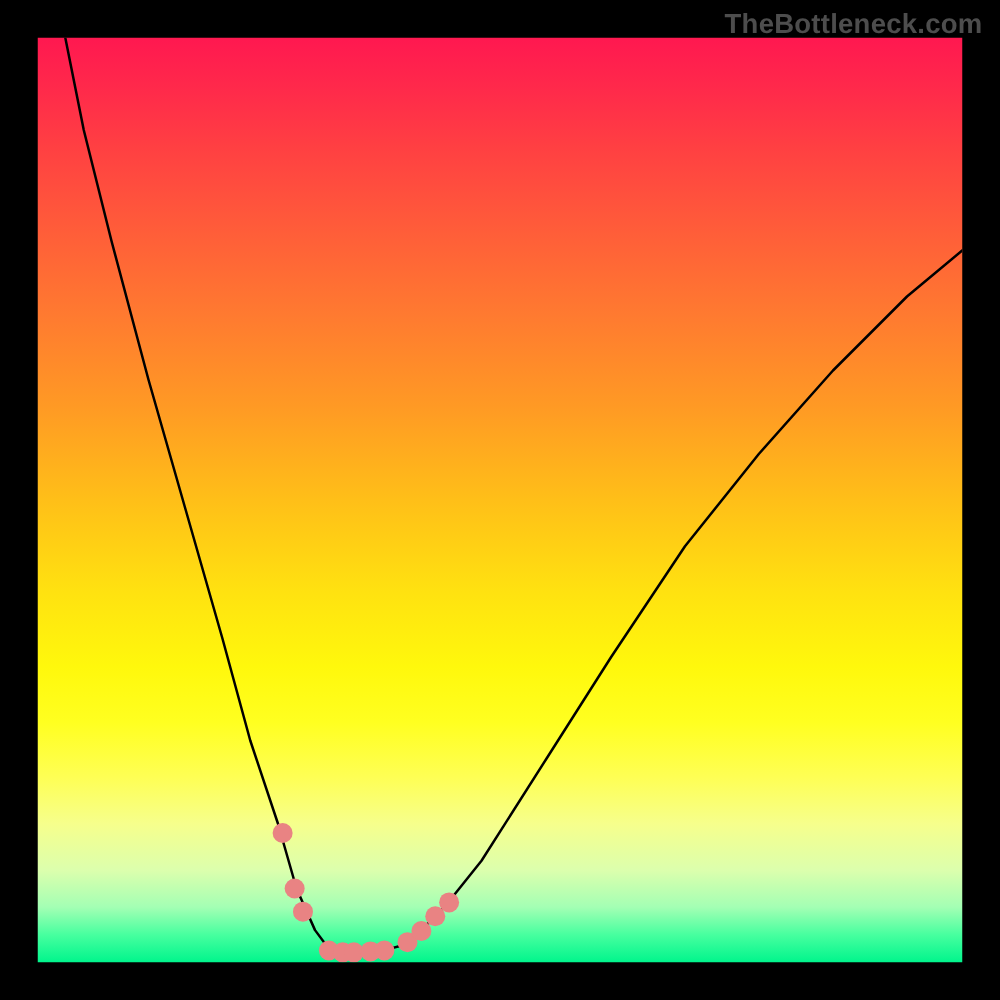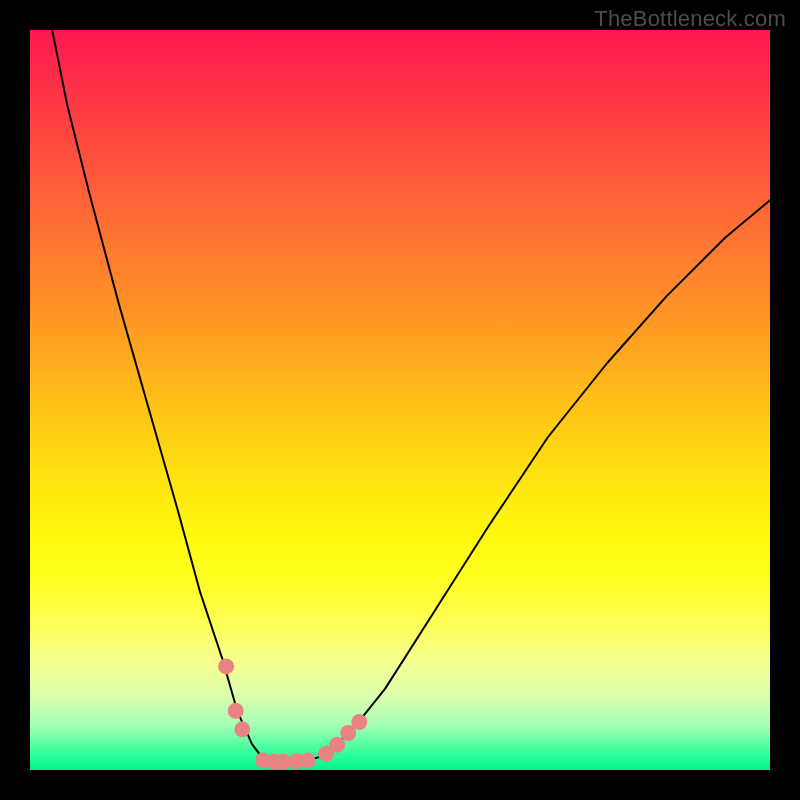--- a/index.html
+++ b/index.html
@@ -49,21 +49,21 @@
       #a4ffb4 94%,
       #47ff9f 97%,
       #00f58c 100%
     );
   }
   .watermark {
     position: absolute;
     top: 6px;
     right: 14px;
     font-size: 22px;
-    font-weight: 400;
+    font-weight: 700;
     color: #4d4d4d;
     letter-spacing: 0.2px;
   }
   svg.curves {
     position: absolute;
     left: 0;
     top: 0;
     width: 100%;
     height: 100%;
     display: block;

